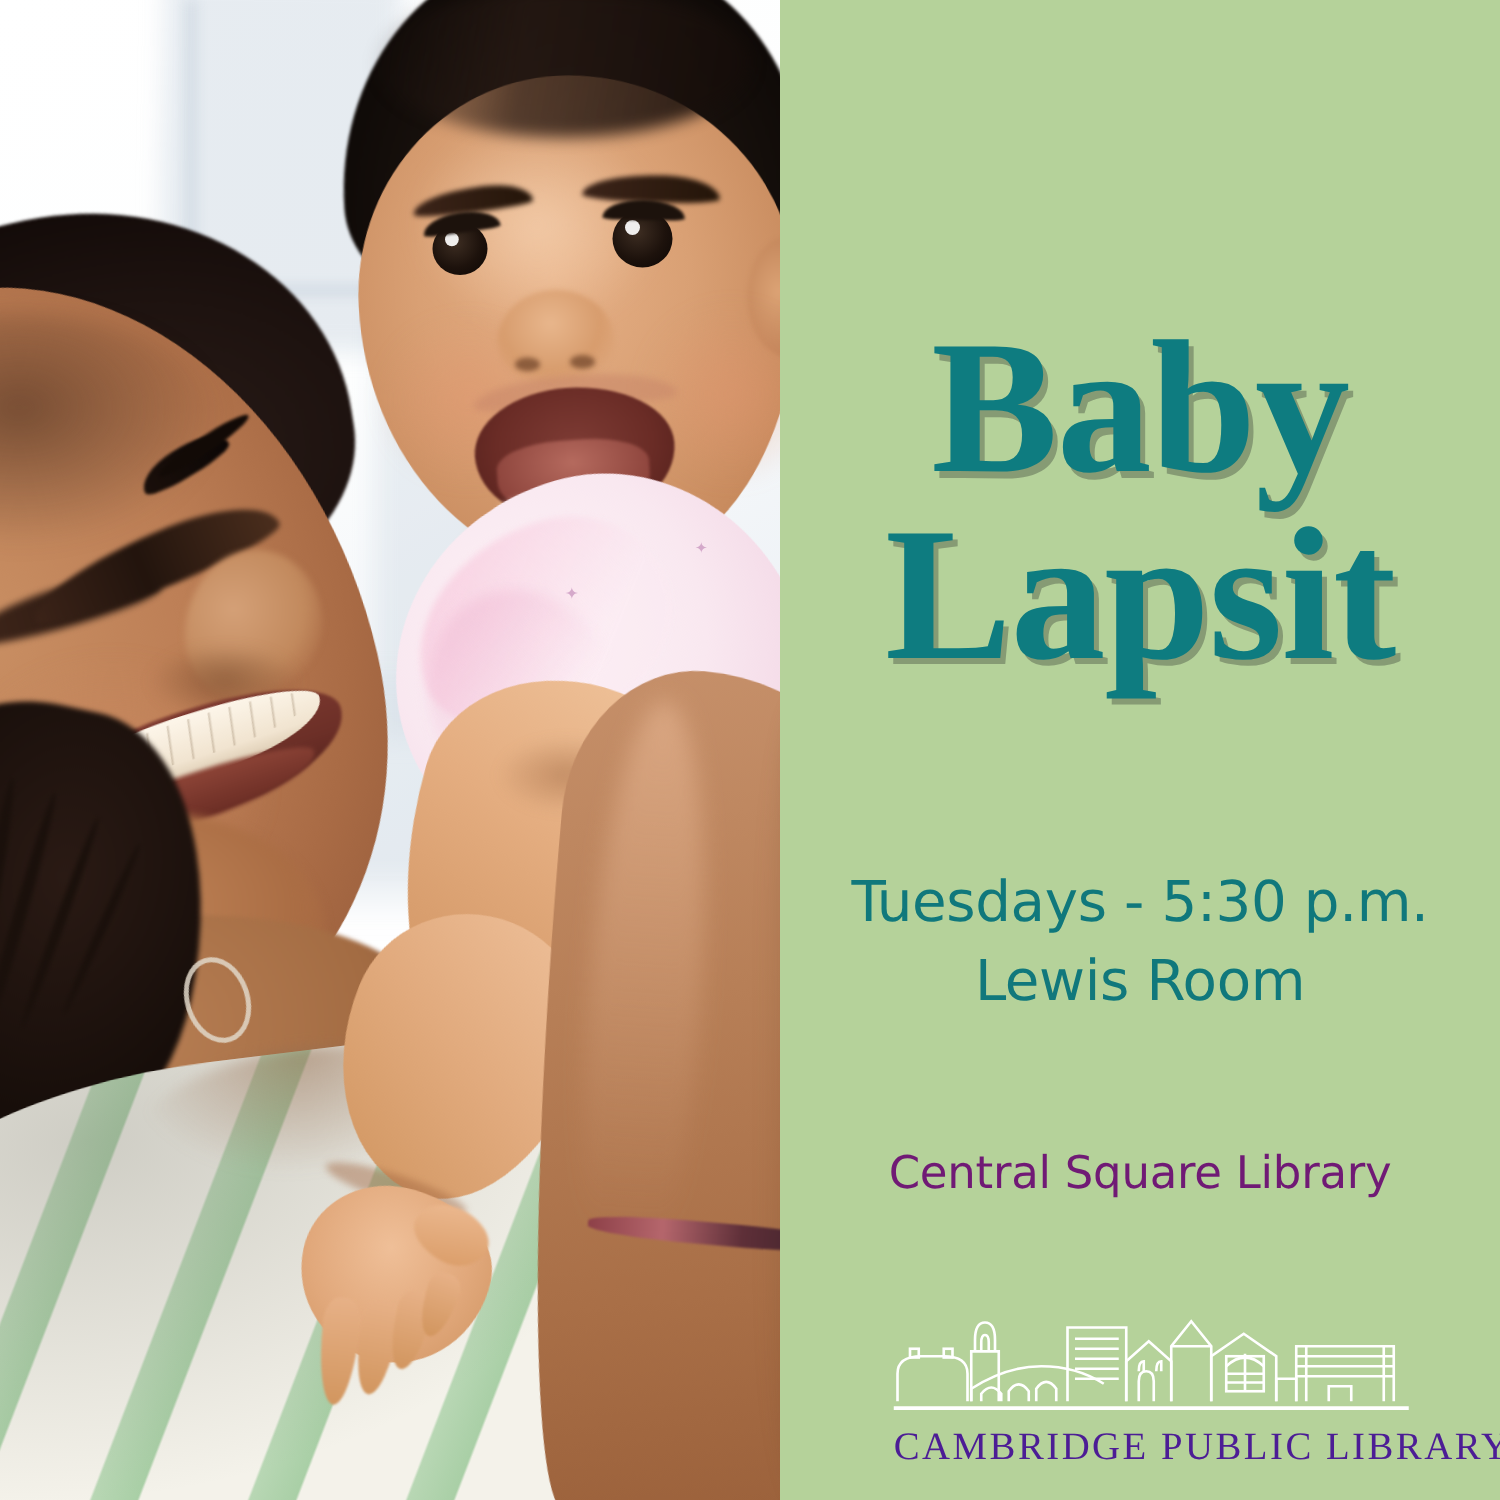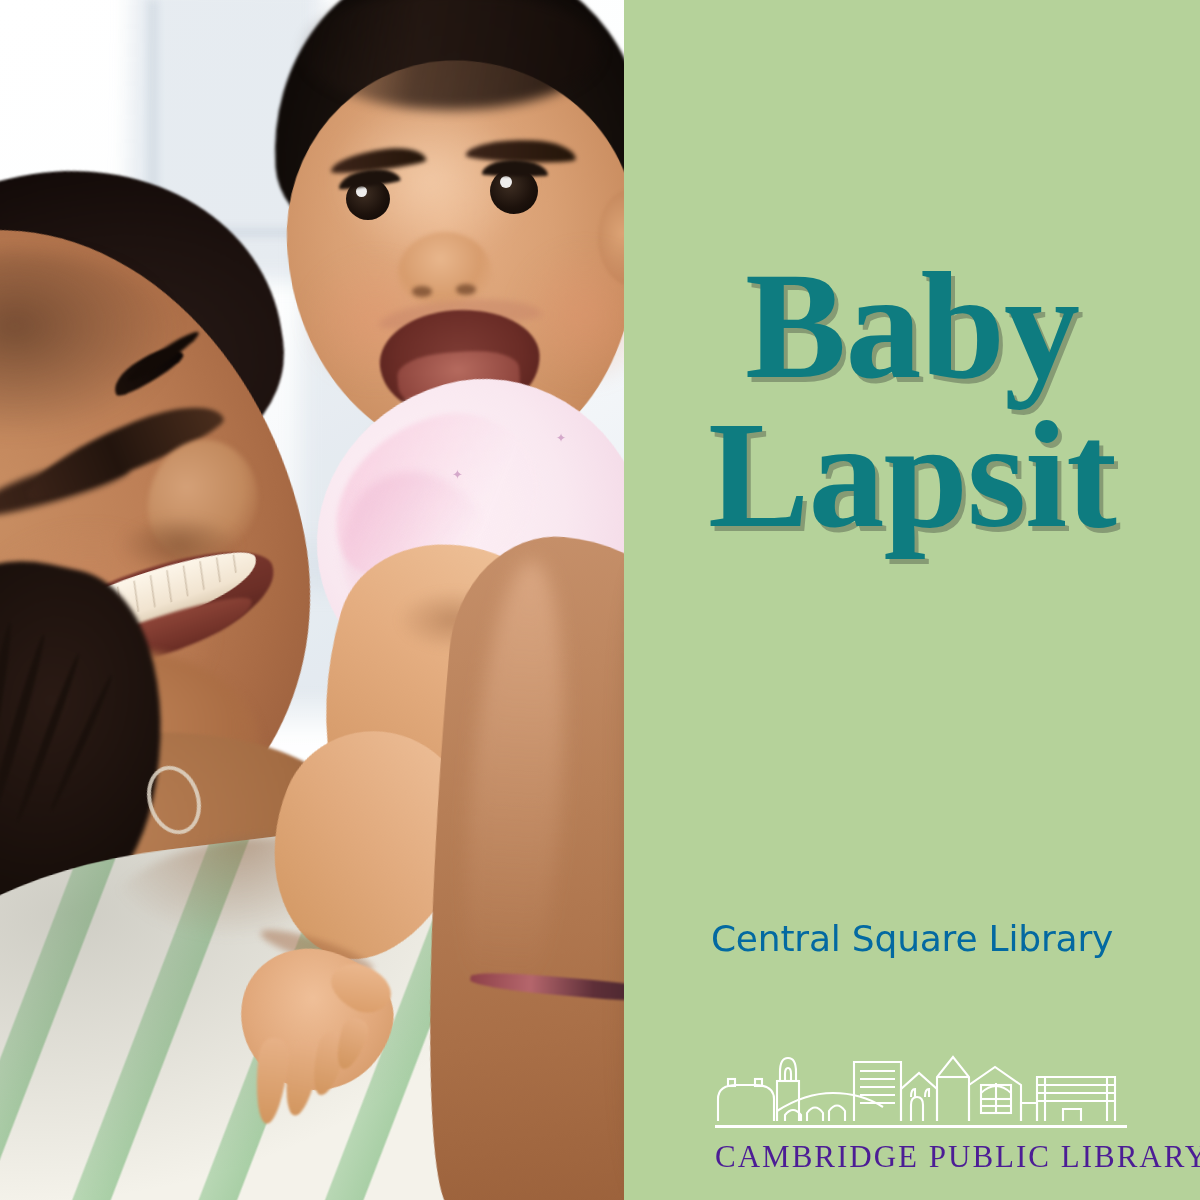--- a/index.html
+++ b/index.html
@@ -531,21 +531,21 @@
     line-height: 1.40;
     font-weight: 400;
     letter-spacing: -0.3px;
   }
 
   .address-block {
     position: absolute;
     left: 0; top: 915px;
     width: 576px;
     text-align: center;
-    color: #0369a1;
+    color: #701a75;
   }
   .address-line {
     font-family: "DejaVu Sans", "Liberation Sans", sans-serif;
     font-size: 36px;
     line-height: 1.32;
     font-weight: 400;
     letter-spacing: -0.2px;
   }
 
   
@@ -661,20 +661,24 @@
     <div class="bracelet"></div>
   </div>
 
   <div class="green-panel">
 
     <div class="title-block">
       <div class="title-line">Baby</div>
       <div class="title-line">Lapsit</div>
     </div>
 
+    <div class="schedule-block">
+      <div class="schedule-line">Tuesdays - 5:30 p.m.</div>
+      <div class="schedule-line">Lewis Room</div>
+    </div>
 
     <div class="address-block">
       <div class="address-line">Central Square Library</div>
     </div>
 
     <div class="logo-block">
       <svg class="skyline-svg" viewBox="0 0 412 68" fill="none" stroke="#ffffff" stroke-width="2.1" stroke-linejoin="miter" stroke-linecap="butt">
 
         <path d="M3 66 V44 Q3 30 22 30 H40 Q59 30 59 44 V66"></path>
         <rect x="13" y="24" width="7" height="7"></rect>

